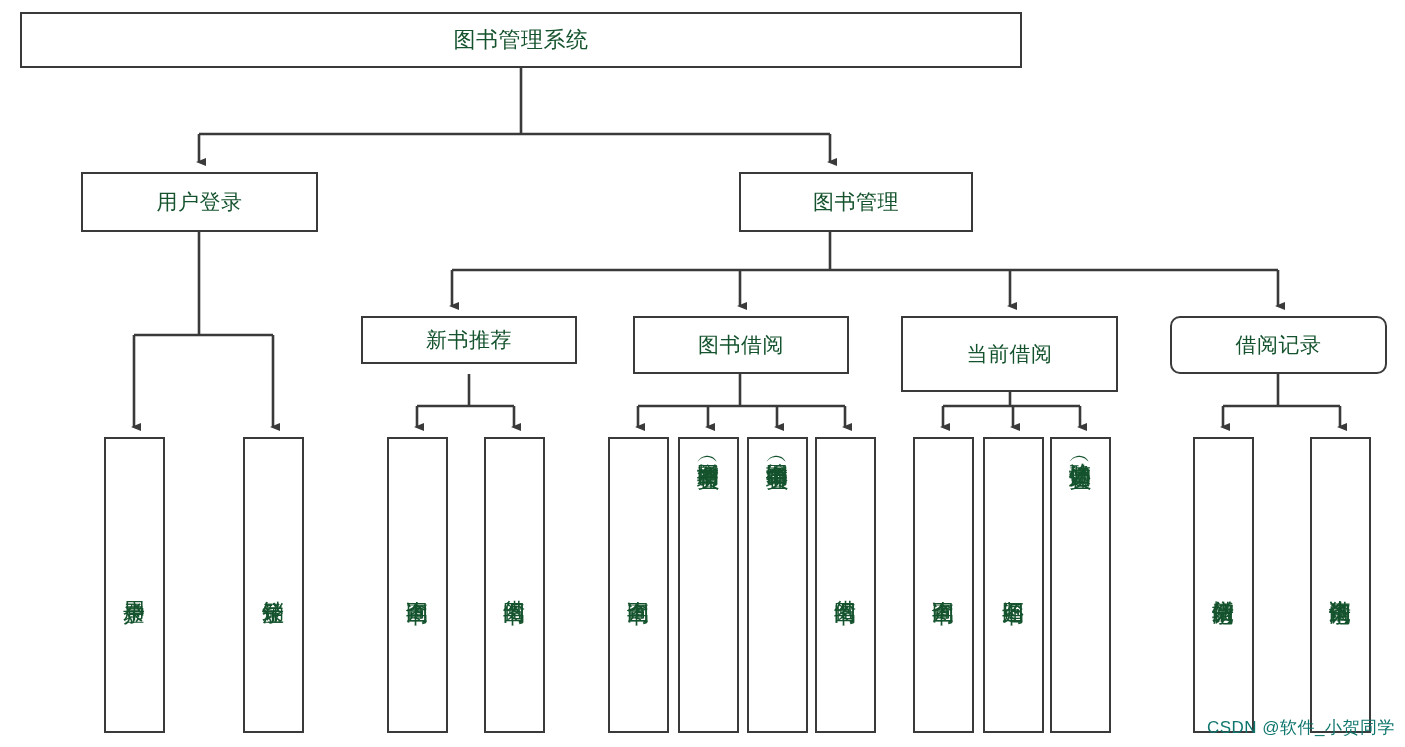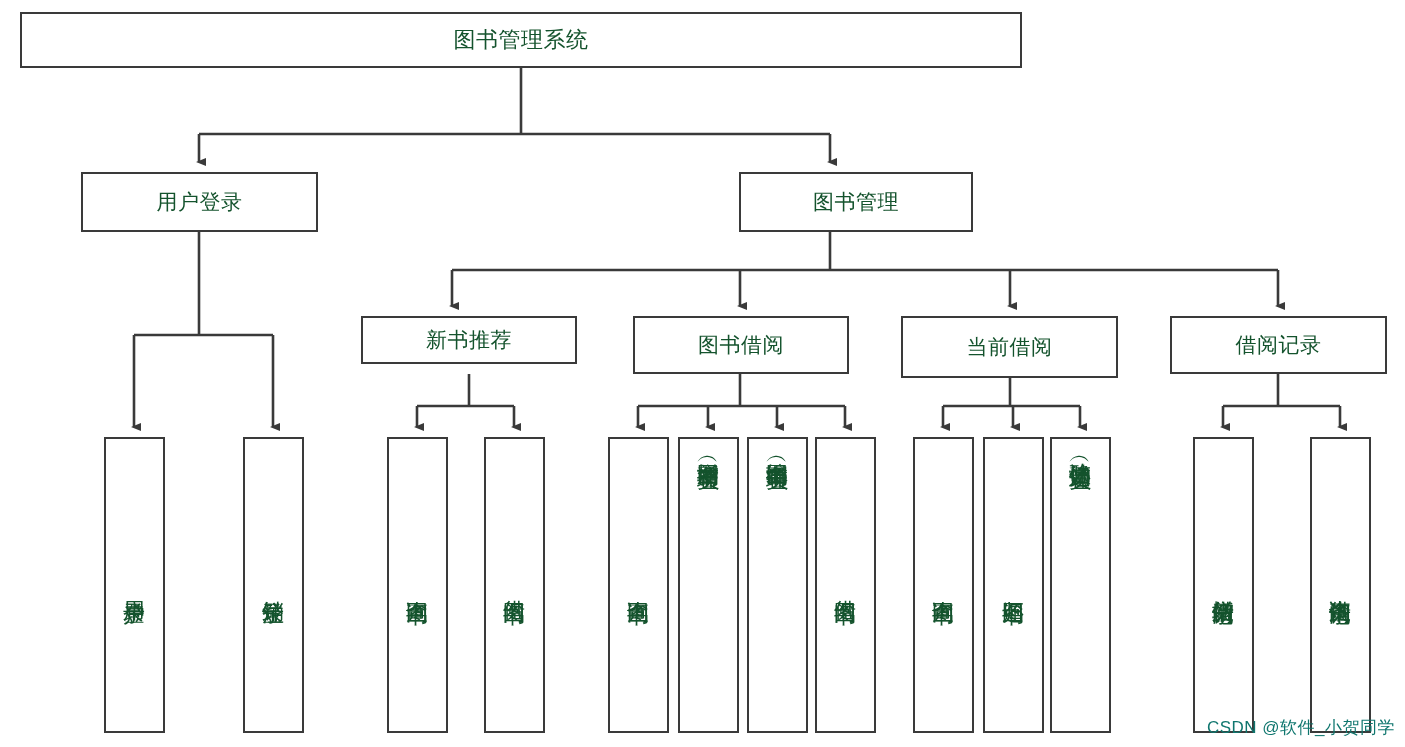--- a/index.html
+++ b/index.html
@@ -138,24 +138,24 @@
   <div class="node horizontal" style="left:711px; top:172px; width:234px; height:60px;margin-left:28px;">
     <span class="label">图书管理</span>
   </div>
 
   <div class="node horizontal" style="left:361px; top:316px; width:216px; height:48px;">
     <span class="label">新书推荐</span>
   </div>
   <div class="node horizontal" style="left:633px; top:316px; width:216px; height:58px;font-family:Liberation Serif, serif;">
     <span class="label">图书借阅</span>
   </div>
-  <div class="node horizontal" style="left:901px; top:316px; width:217px; height:62px;">
+  <div class="node horizontal" style="left:901px; top:316px; width:217px; height:76px;">
     <span class="label">当前借阅</span>
   </div>
-  <div class="node horizontal" style="left:1170px; top:316px; width:217px; height:58px;">
+  <div class="node horizontal" style="left:1170px; top:316px; width:217px; height:58px;border-radius:10px;">
     <span class="label">借阅记录</span>
   </div>
 
   <div class="node vertical center-text" style="left:104px; top:437px; width:61px; height:296px;">
     <span class="label">用户登录</span>
   </div>
   <div class="node vertical center-text" style="left:243px; top:437px; width:61px; height:296px;">
     <span class="label">注销登录</span>
   </div>
 

